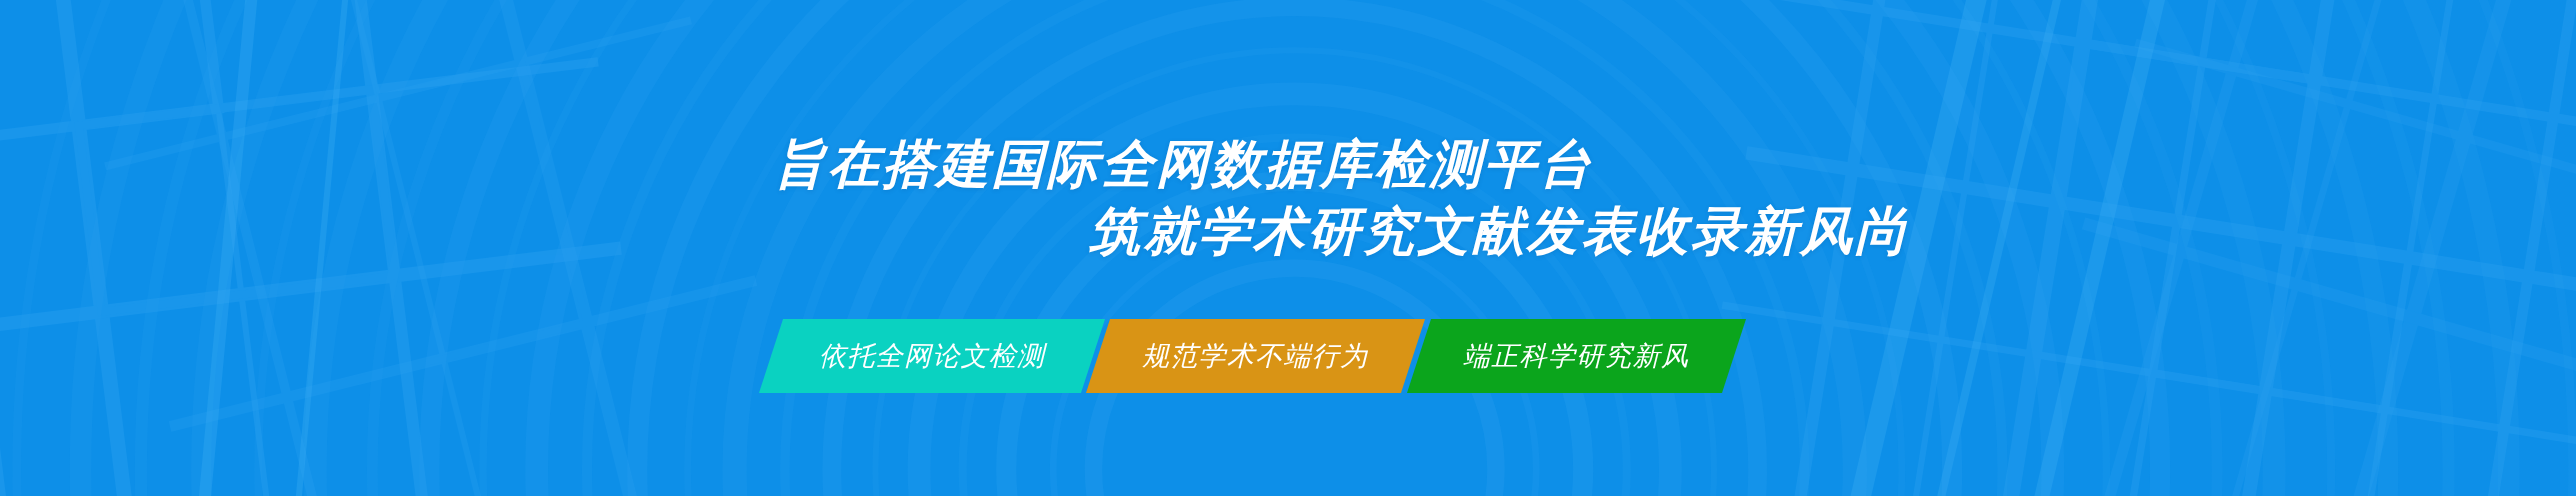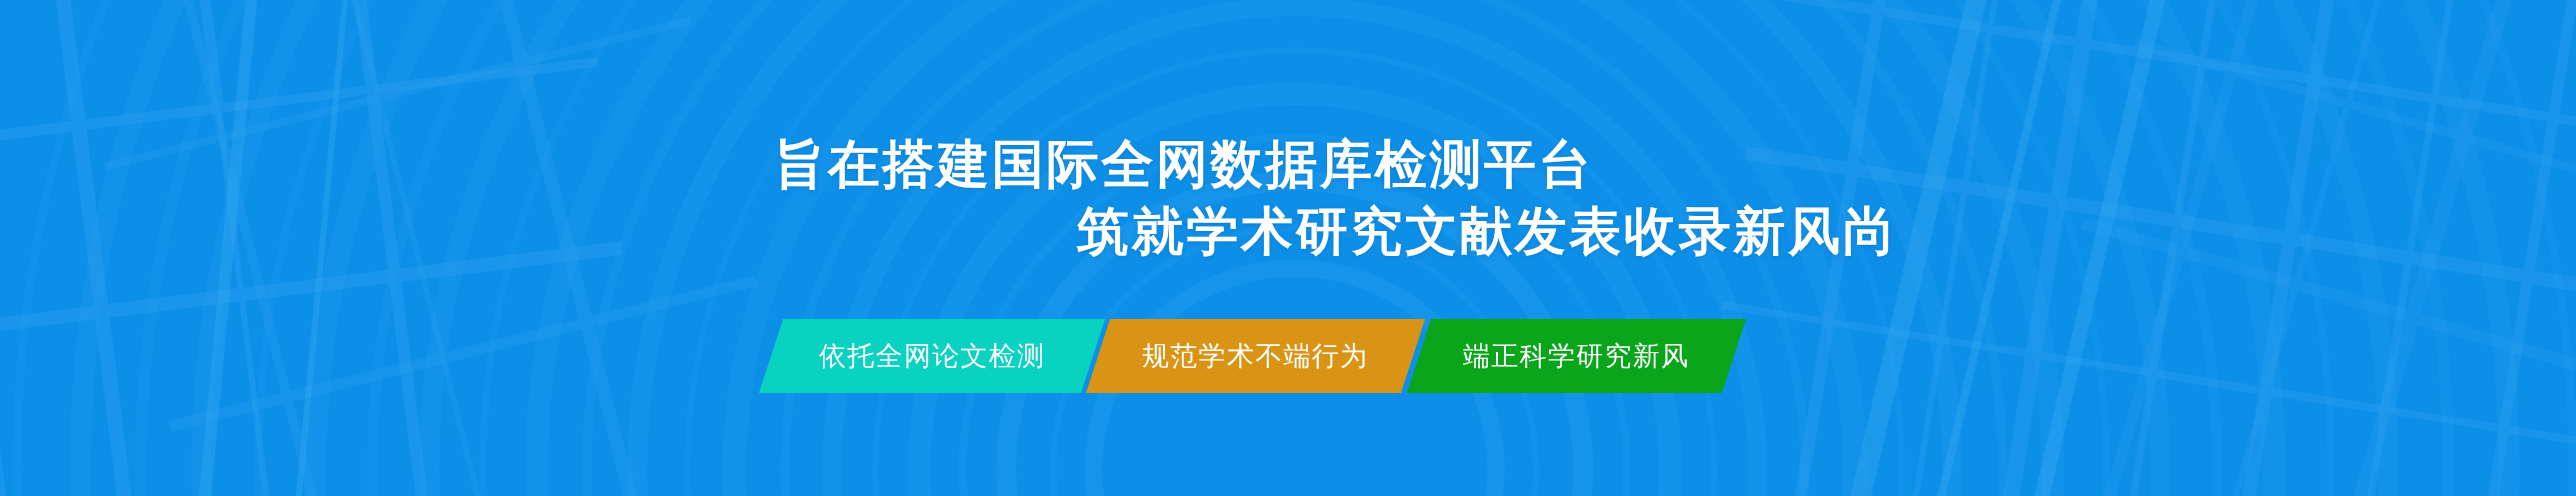--- a/index.html
+++ b/index.html
@@ -8,20 +8,21 @@
     overflow:hidden;
     background:#0d8fe8;
     font-family:"Liberation Sans","DejaVu Sans",sans-serif;
   }
 
   .banner{
     position:relative;
     width:2576px; height:496px;
     overflow:hidden;
     background:#0d8fe8;
+    font-style:italic;
   }
 
   
   .bg-layer{ position:absolute; inset:0; pointer-events:none; }
   .bg-layer svg{ display:block; width:2576px; height:496px; }
 
   
   .headline{
     position:absolute;
     left:0; top:131px;
@@ -31,21 +32,21 @@
   .headline-line{
     color:#ffffff;
     font-size:52px;
     line-height:67px;
     font-weight:700;
     letter-spacing:2.7px;
     white-space:nowrap;
     text-shadow:0 1.3px 4px rgba(0,60,120,0.18);
   }
   .line-1{ padding-left:773px; }
-  .line-2{ padding-left:1077px; }
+  .line-2{ padding-left:1077px;margin-left:12px; }
 
   
   .tagbar{
     position:absolute;
     left:771px;
     top:319px;
     height:74px;
     width:1047px;
     z-index:6;
     display:flex;

